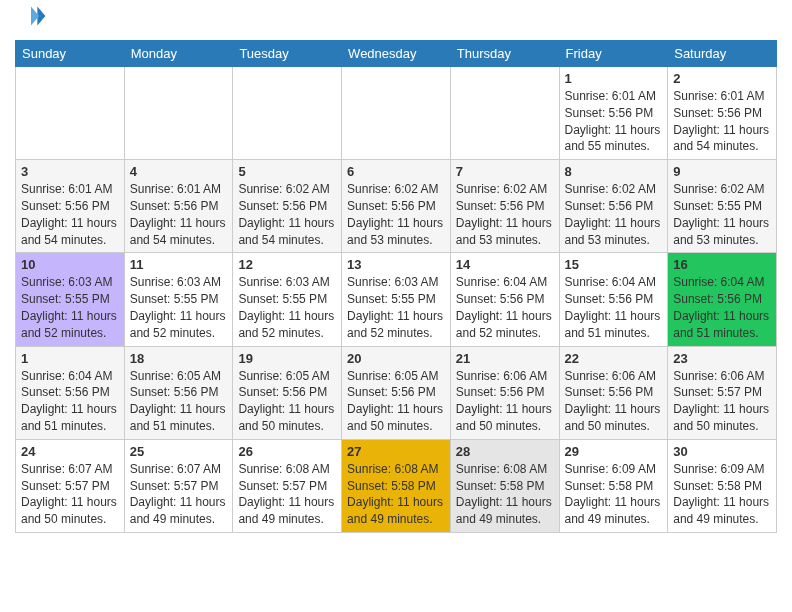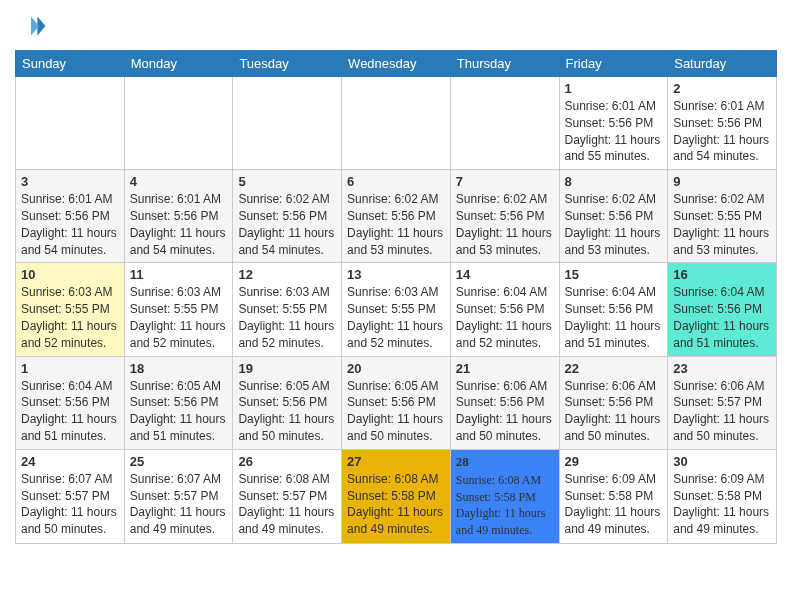--- a/index.html
+++ b/index.html
@@ -7,21 +7,21 @@
       font-family: Arial, sans-serif;
       background: #fff;
       width: 792px;
       min-height: 612px;
       padding: 0;
     }
     .page {
       width: 792px;
       min-height: 612px;
       background: #fff;
-      padding: 10px 15px 15px 15px;
+      padding: 0 15px 15px 15px;
     }
     .header {
       display: flex;
       justify-content: space-between;
       align-items: flex-start;
       margin-bottom: 8px;
     }
     .logo {
       display: flex;
       align-items: center;
@@ -177,21 +177,21 @@
           <td style="background: rgb(245, 245, 245);">
             <span class="day-number">8</span>
             <div class="day-info">Sunrise: 6:02 AM<br>Sunset: 5:56 PM<br>Daylight: 11 hours<br>and 53 minutes.</div>
           </td>
           <td style="background: rgb(245, 245, 245);">
             <span class="day-number">9</span>
             <div class="day-info">Sunrise: 6:02 AM<br>Sunset: 5:55 PM<br>Daylight: 11 hours<br>and 53 minutes.</div>
           </td>
         </tr>
         <tr>
-          <td style="background: #fef9c3;">
+          <td style="background: #c4b5fd;">
             <span class="day-number">10</span>
             <div class="day-info">Sunrise: 6:03 AM<br>Sunset: 5:55 PM<br>Daylight: 11 hours<br>and 52 minutes.</div>
           </td>
           <td style="background: rgb(255, 255, 255);">
             <span class="day-number">11</span>
             <div class="day-info">Sunrise: 6:03 AM<br>Sunset: 5:55 PM<br>Daylight: 11 hours<br>and 52 minutes.</div>
           </td>
           <td style="background: rgb(255, 255, 255);">
             <span class="day-number">12</span>
             <div class="day-info">Sunrise: 6:03 AM<br>Sunset: 5:55 PM<br>Daylight: 11 hours<br>and 52 minutes.</div>
@@ -201,21 +201,21 @@
             <div class="day-info">Sunrise: 6:03 AM<br>Sunset: 5:55 PM<br>Daylight: 11 hours<br>and 52 minutes.</div>
           </td>
           <td style="background: rgb(255, 255, 255);">
             <span class="day-number">14</span>
             <div class="day-info">Sunrise: 6:04 AM<br>Sunset: 5:56 PM<br>Daylight: 11 hours<br>and 52 minutes.</div>
           </td>
           <td style="background: rgb(255, 255, 255);">
             <span class="day-number">15</span>
             <div class="day-info">Sunrise: 6:04 AM<br>Sunset: 5:56 PM<br>Daylight: 11 hours<br>and 51 minutes.</div>
           </td>
-          <td style="background: #5eead4;">
+          <td style="background: #22c55e;">
             <span class="day-number">16</span>
             <div class="day-info">Sunrise: 6:04 AM<br>Sunset: 5:56 PM<br>Daylight: 11 hours<br>and 51 minutes.</div>
           </td>
         </tr>
         <tr>
           <td style="background: rgb(245, 245, 245);">
             <span class="day-number">1</span>
             <div class="day-info">Sunrise: 6:04 AM<br>Sunset: 5:56 PM<br>Daylight: 11 hours<br>and 51 minutes.</div>
           </td>
           <td style="background: rgb(245, 245, 245);">
@@ -253,21 +253,21 @@
             <div class="day-info">Sunrise: 6:07 AM<br>Sunset: 5:57 PM<br>Daylight: 11 hours<br>and 49 minutes.</div>
           </td>
           <td style="background: rgb(255, 255, 255);">
             <span class="day-number">26</span>
             <div class="day-info">Sunrise: 6:08 AM<br>Sunset: 5:57 PM<br>Daylight: 11 hours<br>and 49 minutes.</div>
           </td>
           <td style="background: #eab308;">
             <span class="day-number">27</span>
             <div class="day-info">Sunrise: 6:08 AM<br>Sunset: 5:58 PM<br>Daylight: 11 hours<br>and 49 minutes.</div>
           </td>
-          <td style="background: #3b82f6; font-family: Liberation Serif, serif;">
+          <td style="background: #e5e5e5;">
             <span class="day-number">28</span>
             <div class="day-info">Sunrise: 6:08 AM<br>Sunset: 5:58 PM<br>Daylight: 11 hours<br>and 49 minutes.</div>
           </td>
           <td style="background: rgb(255, 255, 255);">
             <span class="day-number">29</span>
             <div class="day-info">Sunrise: 6:09 AM<br>Sunset: 5:58 PM<br>Daylight: 11 hours<br>and 49 minutes.</div>
           </td>
           <td style="background: rgb(255, 255, 255);">
             <span class="day-number">30</span>
             <div class="day-info">Sunrise: 6:09 AM<br>Sunset: 5:58 PM<br>Daylight: 11 hours<br>and 49 minutes.</div>

